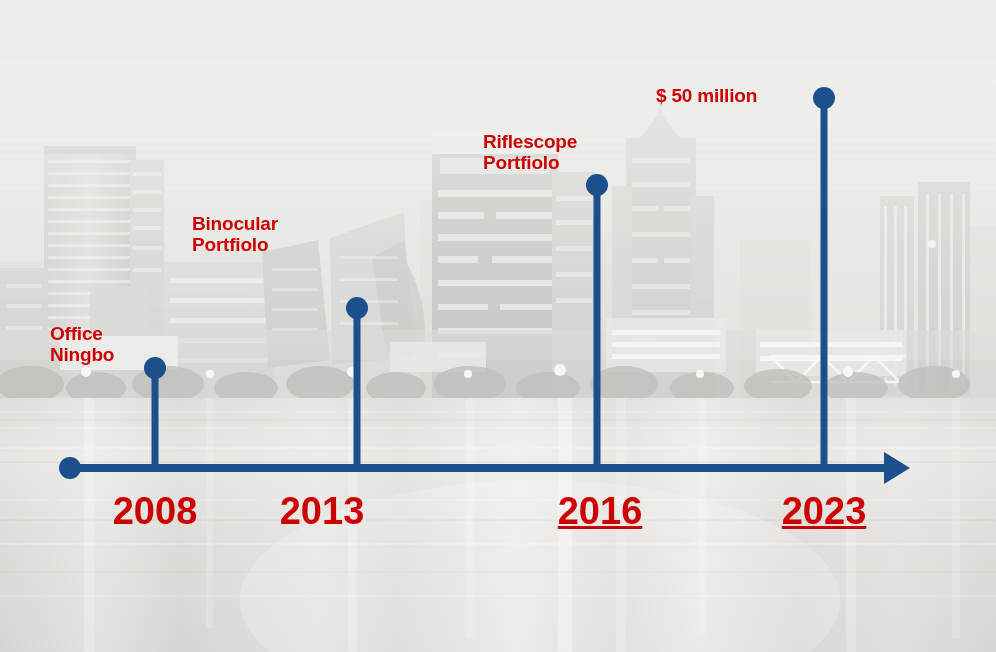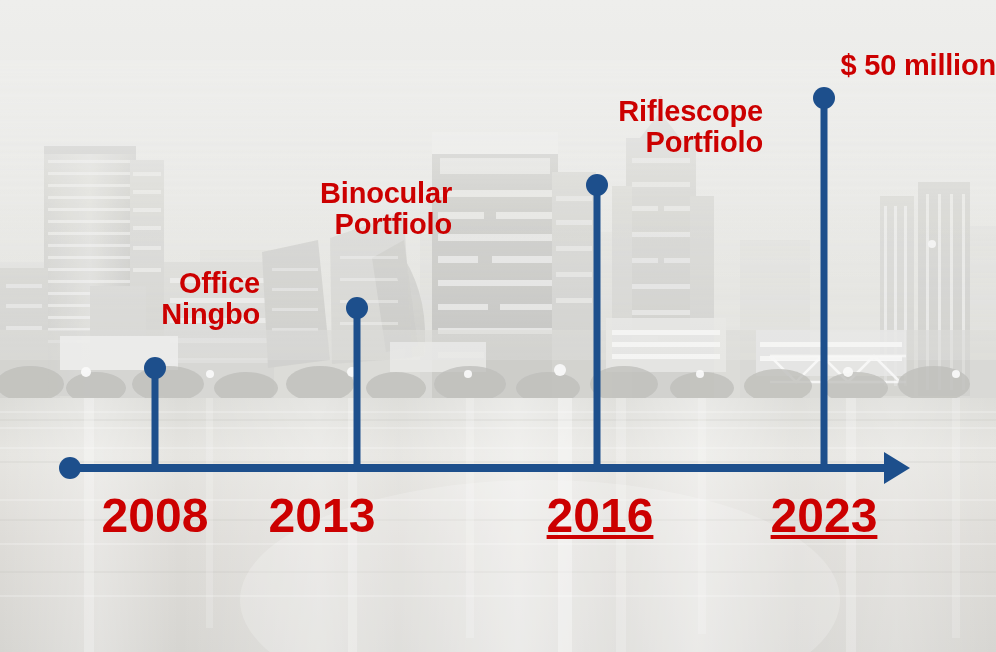--- a/index.html
+++ b/index.html
@@ -52,33 +52,34 @@
     width:22px; height:22px;
     border-radius:50%;
     background:var(--blue);
     transform:translate(-11px,-11px);
   }
 
   .node-label {
     position:absolute;
     color:var(--red);
     font-weight:bold;
-    font-size:29px;
+    font-size:19px;
     line-height:1.08;
-    text-align:right;
+    text-align:left;
     white-space:pre;
     transform:translateX(-50%);
     letter-spacing:-0.2px;
+    margin-top:36px;
   }
 
   .year-label {
     position:absolute;
     color:var(--red);
     font-weight:bold;
-    font-size:48px;
+    font-size:38px;
     line-height:1;
     top:492px;
     transform:translateX(-50%);
     letter-spacing:0px;
   }
 </style>
 </head>
 <body style="background: rgb(233, 233, 231);">
 
 <div id="stage">
@@ -354,21 +355,21 @@
   </div>
 
   <div id="timeline">
 
     <div class="axis-start-dot"></div>
     <div class="axis"></div>
     <div class="axis-arrow"></div>
 
     <div class="stem" style="left:155px; top:368px; height:100px;"></div>
     <div class="node-dot" style="left:155px; top:368px;"></div>
-    <div class="node-label" style="left:155px; top:268px; width:210px;">Office
+    <div class="node-label" style="left:155px; top:288px; width:210px;">Office
 Ningbo</div>
     <div class="year-label" style="left:155px;">2008</div>
 
     <div class="stem" style="left:357px; top:308px; height:160px;"></div>
     <div class="node-dot" style="left:357px; top:308px;"></div>
     <div class="node-label" style="left:322px; top:178px; width:260px;">Binocular
 Portfiolo</div>
     <div class="year-label" style="left:322px;">2013</div>
 
     <div class="stem" style="left:597px; top:185px; height:283px;"></div>

